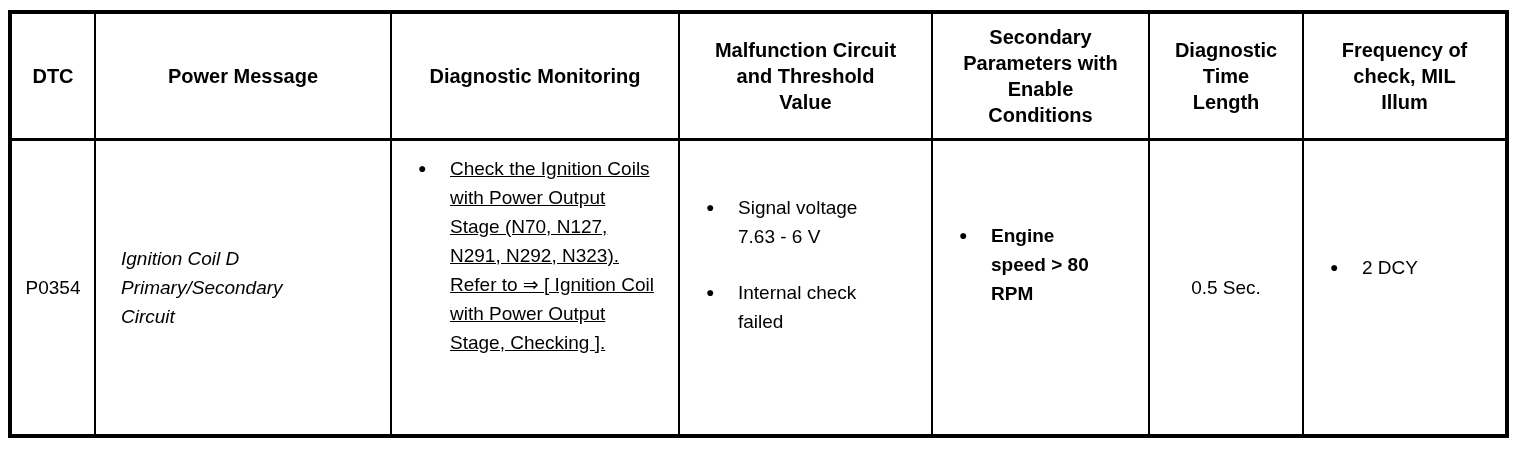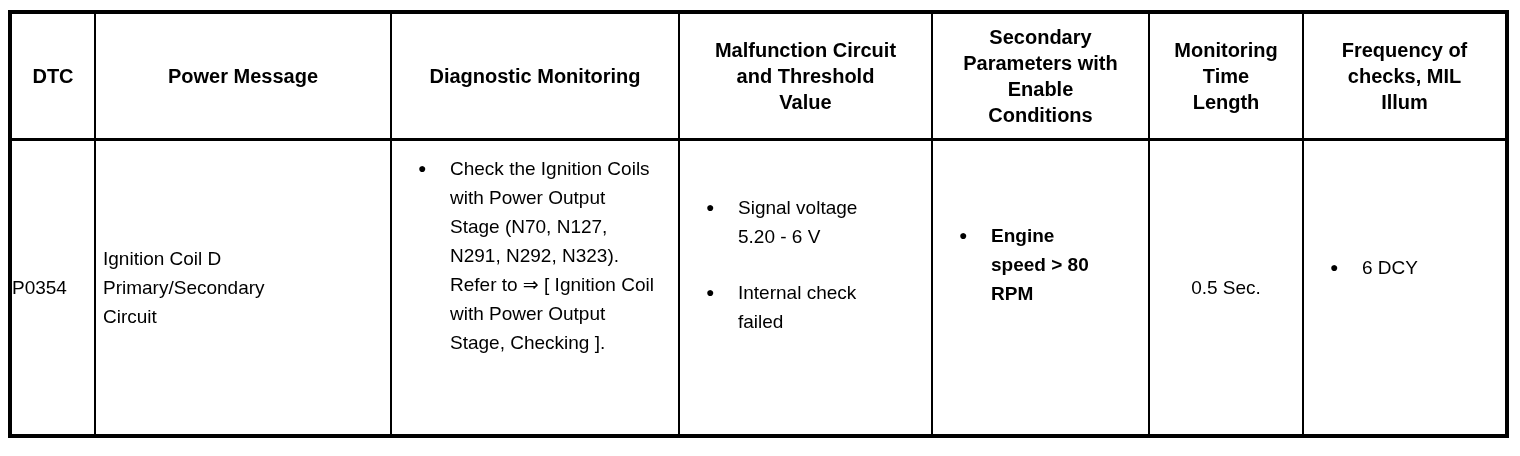--- a/index.html
+++ b/index.html
@@ -41,22 +41,22 @@
   thead th .hdr {
     white-space: pre-line;
     display: inline-block;
   }
   tbody td {
     height: 297px;
     font-size: 19px;
     line-height: 29px;
     vertical-align: middle;
   }
-  td.cell-dtc { }
-  td.cell-error { padding-left: 7px; }
+  td.cell-dtc { text-align: center; }
+  td.cell-error { padding-left: 25px; font-style: italic; }
   td.cell-error .wrap {
     display: inline-block;
     max-width: 180px;
     text-align: left;
     vertical-align: middle;
   }
   td.cell-diag {
     vertical-align: top;
     padding-top: 13px;
   }
@@ -71,21 +71,21 @@
   }
   .bullet-item + .bullet-item { margin-top: 27px; }
   .bullet {
     flex: 0 0 32px;
     width: 32px;
     font-size: 14px;
     line-height: 29px;
     text-align: left;
   }
   .bullet-text { flex: 0 1 auto; }
-  .w200 { max-width: 204px; }
+  .w200 { max-width: 204px; text-decoration: underline; }
   .w155 { max-width: 158px; }
   .w112 { max-width: 114px; font-weight: bold; }
 </style>
 </head>
 <body>
 
 <div class="sheet">
   <table class="dtc-table">
     <colgroup>
       <col style="width:85px">
@@ -101,63 +101,63 @@
         <th><span class="hdr">DTC</span></th>
         <th><span class="hdr">Power Message</span></th>
         <th><span class="hdr">Diagnostic Monitoring</span></th>
         <th><span class="hdr">Malfunction Circuit
 and Threshold
 Value</span></th>
         <th><span class="hdr">Secondary
 Parameters with
 Enable
 Conditions</span></th>
-        <th><span class="hdr">Monitoring
+        <th><span class="hdr">Diagnostic
 Time
 Length</span></th>
         <th><span class="hdr">Frequency of
-checks, MIL
+check, MIL
 Illum</span></th>
       </tr>
     </thead>
     <tbody>
       <tr>
         <td class="cell-dtc">
           <span>P0354</span>
         </td>
         <td class="cell-error">
           <span class="wrap">Ignition Coil D Primary/Secondary Circuit</span>
         </td>
         <td class="cell-diag">
           <div class="bullet-item">
             <span class="bullet">●</span>
             <span class="bullet-text w200">Check the Ignition Coils with Power Output Stage (N70, N127, N291, N292, N323). Refer to ⇒ [ Ignition Coil with Power Output Stage, Checking ].</span>
           </div>
         </td>
         <td class="cell-malf">
           <div class="bullet-item">
             <span class="bullet">●</span>
-            <span class="bullet-text w155">Signal voltage 5.20 - 6 V</span>
+            <span class="bullet-text w155">Signal voltage 7.63 - 6 V</span>
           </div>
           <div class="bullet-item">
             <span class="bullet">●</span>
             <span class="bullet-text w155">Internal check failed</span>
           </div>
         </td>
         <td class="cell-sec">
           <div class="bullet-item">
             <span class="bullet">●</span>
             <span class="bullet-text w112">Engine speed &gt; 80 RPM</span>
           </div>
         </td>
         <td class="cell-mon">
           <span>0.5 Sec.</span>
         </td>
         <td class="cell-freq">
           <div class="bullet-item">
             <span class="bullet">●</span>
-            <span class="bullet-text">6 DCY</span>
+            <span class="bullet-text">2 DCY</span>
           </div>
         </td>
       </tr>
     </tbody>
   </table>
 </div>
 
 </body></html>

